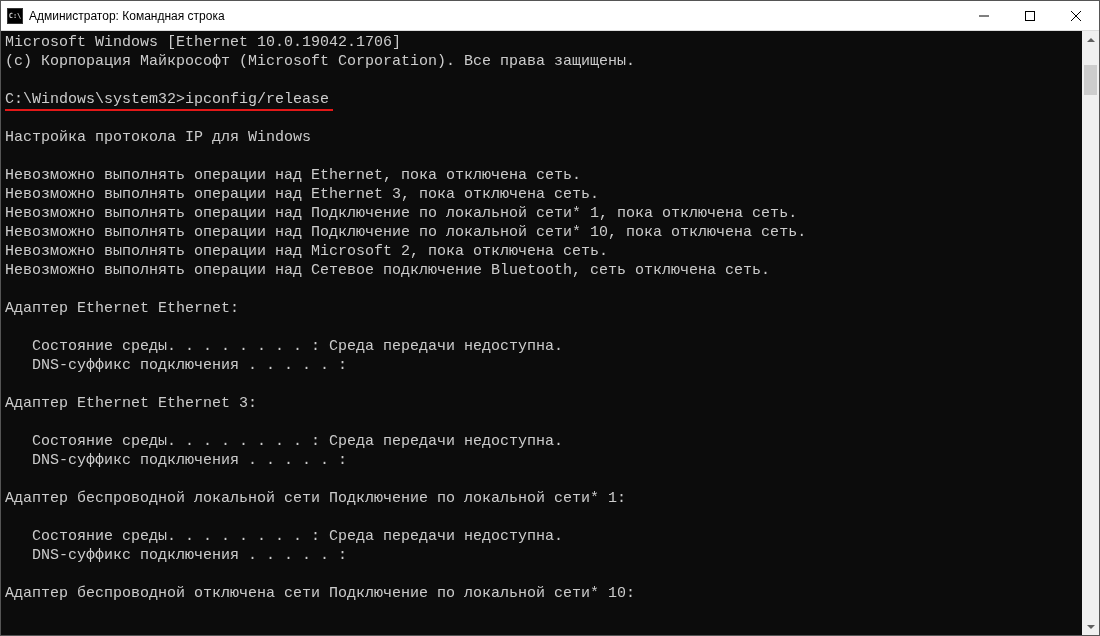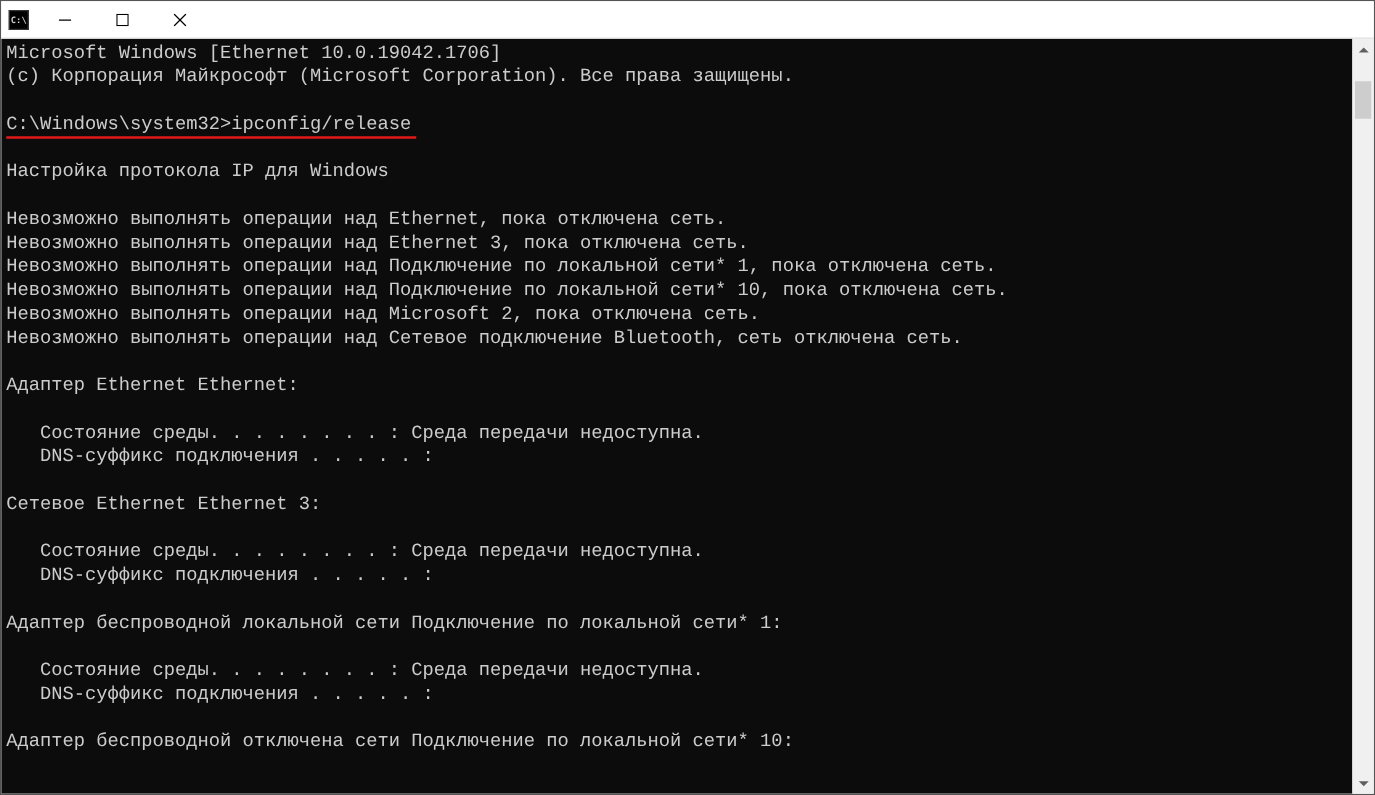--- a/index.html
+++ b/index.html
@@ -125,20 +125,21 @@
     }
     .arrow-tri.up { border-bottom: 4px solid #606060; }
     .arrow-tri.down { border-top: 4px solid #606060; }
   </style>
 </head>
 <body>
 
 <div class="window">
   <div class="titlebar">
     <div class="titlebar-icon">C:\</div>
+    <div class="titlebar-text">Администратор: Командная строка</div>
     <div class="window-controls">
       <div class="win-btn">
         <svg viewBox="0 0 10 10">
             <line x1="0" y1="5" x2="10" y2="5" stroke="#000" stroke-width="1"></line>
           </svg>
       </div>
       <div class="win-btn">
         <svg viewBox="0 0 10 10">
             <rect x="0.5" y="0.5" width="9" height="9" fill="none" stroke="#000" stroke-width="1"></rect>
           </svg>
@@ -165,21 +166,21 @@
 <span>Невозможно выполнять операции над Подключение по локальной сети* 1, пока отключена сеть.</span>
 <span>Невозможно выполнять операции над Подключение по локальной сети* 10, пока отключена сеть.</span>
 <span>Невозможно выполнять операции над Microsoft 2, пока отключена сеть.</span>
 <span>Невозможно выполнять операции над Сетевое подключение Bluetooth, сеть отключена сеть.</span>
 
 <span>Адаптер Ethernet Ethernet:</span>
 
 <span>   Состояние среды. . . . . . . . : Среда передачи недоступна.</span>
 <span>   DNS-суффикс подключения . . . . . :</span>
 
-<span>Сетевое Ethernet Ethernet 3:</span>
+<span>Адаптер Ethernet Ethernet 3:</span>
 
 <span>   Состояние среды. . . . . . . . : Среда передачи недоступна.</span>
 <span>   DNS-суффикс подключения . . . . . :</span>
 
 <span>Адаптер беспроводной локальной сети Подключение по локальной сети* 1:</span>
 
 <span>   Состояние среды. . . . . . . . : Среда передачи недоступна.</span>
 <span>   DNS-суффикс подключения . . . . . :</span>
 
 <span>Адаптер беспроводной отключена сети Подключение по локальной сети* 10:</span></div>

